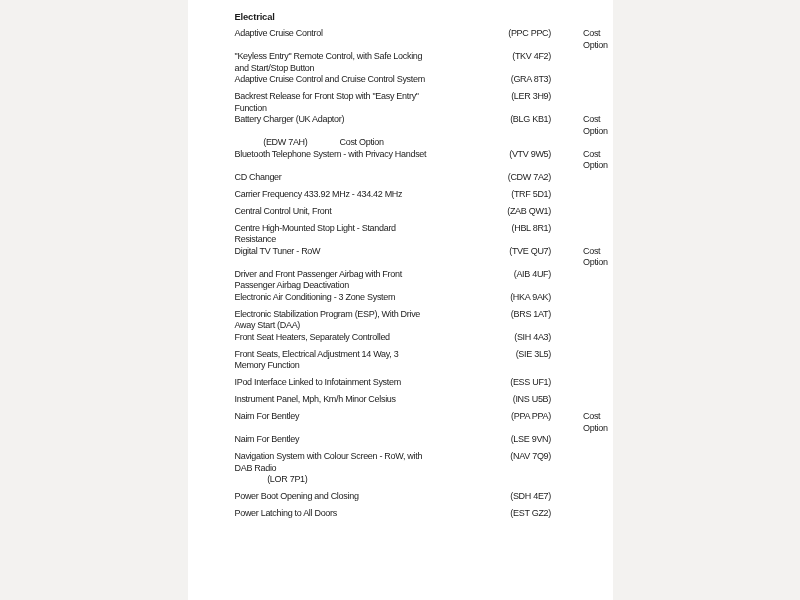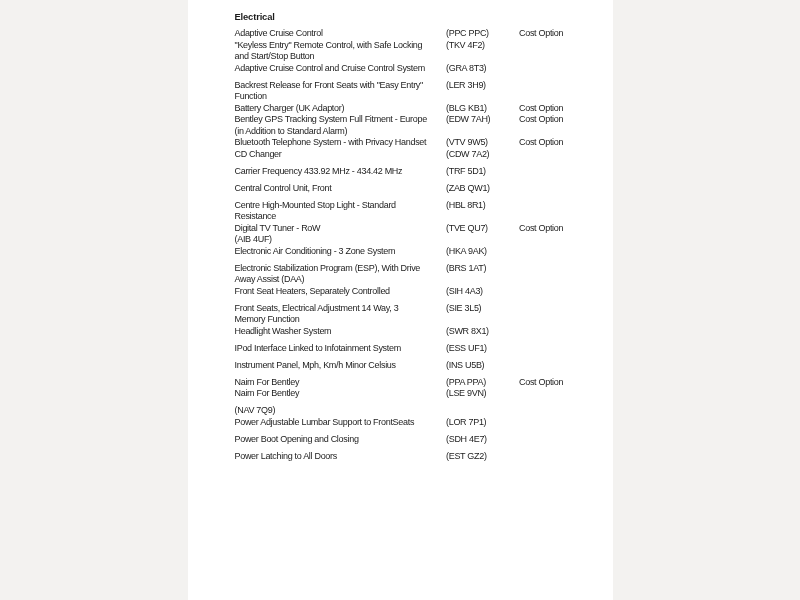--- a/index.html
+++ b/index.html
@@ -25,27 +25,27 @@
     line-height: 11.5px;
     letter-spacing: -0.3px;
   }
   .heading {
     font-weight: bold;
     font-size: 9.4px;
     letter-spacing: -0.15px;
     margin-bottom: 5.5px;
   }
   .grp { margin-bottom: 5.5px; }
-  .row { display: flex; align-items: flex-start; }
+  .row { display: flex; align-items: flex-start; gap: 32px; }
   .name {
     width: 211.5px;
     flex: 0 0 211.5px;
     white-space: pre;      
   }
-  .code { width: 73px; flex: 0 0 73px; }
+  .code { width: 73px; flex: 0 0 73px; text-align: right; }
   .note { flex: 1; }
 </style>
 </head>
 <body>
 
 <div class="content">
   <div class="heading">Electrical</div>
   <div id="spec-list">
       <div class="grp">
         <div class="row">
@@ -60,33 +60,31 @@
           <div class="note"></div>
         </div>
         <div class="row">
           <div class="name">Adaptive Cruise Control and Cruise Control System</div>
           <div class="code">(GRA 8T3)</div>
           <div class="note"></div>
         </div>
       </div>
       <div class="grp">
         <div class="row">
-          <div class="name">Backrest Release for Front Seats with "Easy Entry"
+          <div class="name">Backrest Release for Front Stop with "Easy Entry"
 Function</div>
           <div class="code">(LER 3H9)</div>
           <div class="note"></div>
         </div>
         <div class="row">
           <div class="name">Battery Charger (UK Adaptor)</div>
           <div class="code">(BLG KB1)</div>
           <div class="note">Cost Option</div>
         </div>
         <div class="row">
-          <div class="name">Bentley GPS Tracking System Full Fitment - Europe
-(in Addition to Standard Alarm)</div>
           <div class="code">(EDW 7AH)</div>
           <div class="note">Cost Option</div>
         </div>
         <div class="row">
           <div class="name">Bluetooth Telephone System - with Privacy Handset</div>
           <div class="code">(VTV 9W5)</div>
           <div class="note">Cost Option</div>
         </div>
         <div class="row">
           <div class="name">CD Changer</div>
@@ -114,54 +112,51 @@
 Resistance</div>
           <div class="code">(HBL 8R1)</div>
           <div class="note"></div>
         </div>
         <div class="row">
           <div class="name">Digital TV Tuner - RoW</div>
           <div class="code">(TVE QU7)</div>
           <div class="note">Cost Option</div>
         </div>
         <div class="row">
+          <div class="name">Driver and Front Passenger Airbag with Front
+Passenger Airbag Deactivation</div>
           <div class="code">(AIB 4UF)</div>
           <div class="note"></div>
         </div>
         <div class="row">
           <div class="name">Electronic Air Conditioning - 3 Zone System</div>
           <div class="code">(HKA 9AK)</div>
           <div class="note"></div>
         </div>
       </div>
       <div class="grp">
         <div class="row">
           <div class="name">Electronic Stabilization Program (ESP), With Drive
-Away Assist (DAA)</div>
+Away Start (DAA)</div>
           <div class="code">(BRS 1AT)</div>
           <div class="note"></div>
         </div>
         <div class="row">
           <div class="name">Front Seat Heaters, Separately Controlled</div>
           <div class="code">(SIH 4A3)</div>
           <div class="note"></div>
         </div>
       </div>
       <div class="grp">
         <div class="row">
           <div class="name">Front Seats, Electrical Adjustment 14 Way, 3
 Memory Function</div>
           <div class="code">(SIE 3L5)</div>
           <div class="note"></div>
         </div>
-        <div class="row">
-          <div class="name">Headlight Washer System</div>
-          <div class="code">(SWR 8X1)</div>
-          <div class="note"></div>
-        </div>
       </div>
       <div class="grp">
         <div class="row">
           <div class="name">IPod Interface Linked to Infotainment System</div>
           <div class="code">(ESS UF1)</div>
           <div class="note"></div>
         </div>
       </div>
       <div class="grp">
         <div class="row">
@@ -177,25 +172,26 @@
           <div class="note">Cost Option</div>
         </div>
         <div class="row">
           <div class="name">Naim For Bentley</div>
           <div class="code">(LSE 9VN)</div>
           <div class="note"></div>
         </div>
       </div>
       <div class="grp">
         <div class="row">
+          <div class="name">Navigation System with Colour Screen - RoW, with
+DAB Radio</div>
           <div class="code">(NAV 7Q9)</div>
           <div class="note"></div>
         </div>
         <div class="row">
-          <div class="name">Power Adjustable Lumbar Support to FrontSeats</div>
           <div class="code">(LOR 7P1)</div>
           <div class="note"></div>
         </div>
       </div>
       <div class="grp">
         <div class="row">
           <div class="name">Power Boot Opening and Closing</div>
           <div class="code">(SDH 4E7)</div>
           <div class="note"></div>
         </div>

